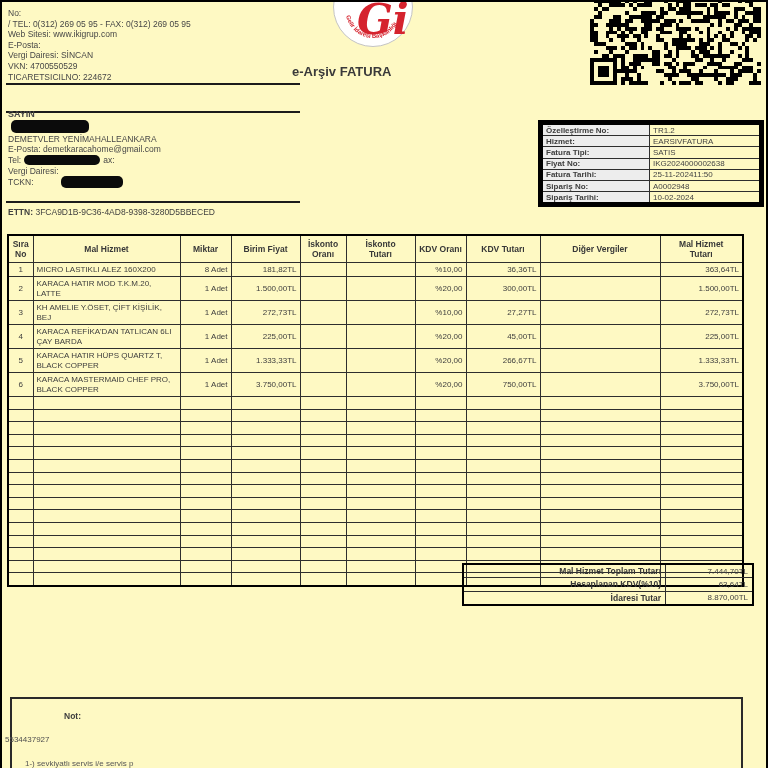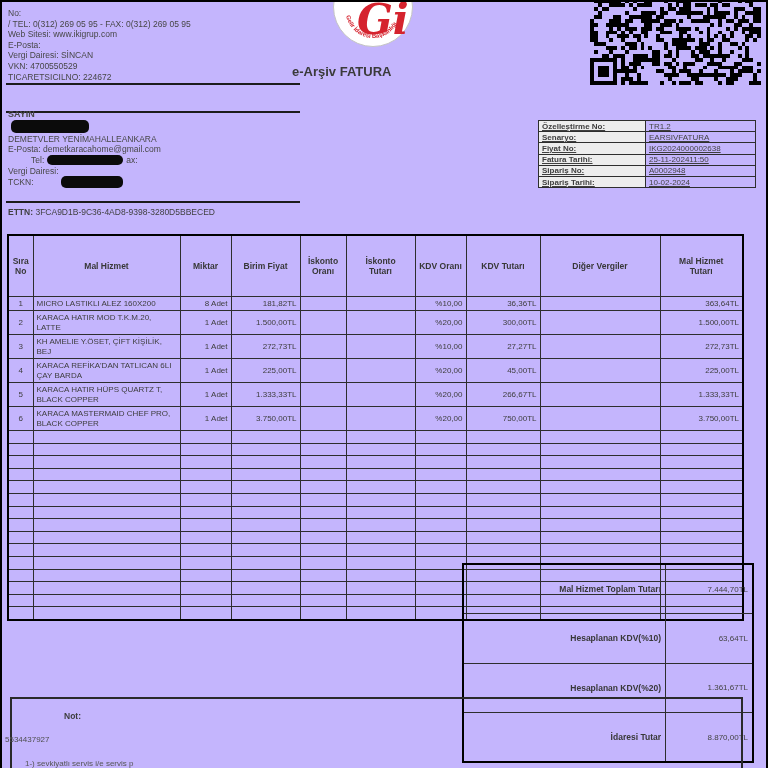--- a/index.html
+++ b/index.html
@@ -1,53 +1,53 @@
 <!DOCTYPE html>
 <html><head>
 <meta charset="utf-8">
 <style>
   html,body{margin:0;padding:0;background:#fff;}
   .page{
-    position:relative;width:768px;height:768px;background:#c4b5fd;
+    position:relative;width:768px;height:768px;background:#fef9c3;
     border-top:2px solid #000;border-left:2px solid #000;border-right:2px solid #000;
     box-sizing:border-box;overflow:hidden;
     font-family:"Liberation Sans", sans-serif;color:#3f3f3f;
   }
   .abs{position:absolute;}
   
   .txtblock div{font-size:8.5px;line-height:10.6px;color:#474747;white-space:nowrap;}
   .bold{font-weight:bold;}
   .hrule{position:absolute;left:4px;width:294px;height:2px;background:#1c1c1c;}
   .redact{background:#0b0b0b;border-radius:5px;display:inline-block;}
   .inlinerow{display:flex;align-items:center;gap:3px;}
   
   .earsiv{left:290px;top:62px;width:170px;text-align:left;font-size:13px;font-weight:bold;color:#3a3a3a;}
   
   table{border-collapse:collapse;table-layout:fixed;}
   .info-table{left:536px;top:118px;}
-  .info-table table{width:203px;border:1px solid #000000;text-decoration:underline;}
+  .info-table table{width:203px;border:5px solid #000000;}
   .info-table td{border:1px solid #2e2e2e;font-size:8px;height:10.2px;padding:0 3px;overflow:hidden;white-space:nowrap;}
   .info-table td.lbl{background:#ededed;font-weight:bold;width:100px;color:#3d3d3d;}
   .info-table td.val{width:103px;color:#444;}
   
   .items-table{left:5px;top:232px;}
   .items-table table{width:735px;border:2px solid #000;}
   .items-table th{border:1px solid #2e2e2e;font-size:8.5px;font-weight:bold;color:#383838;
-     text-align:center;vertical-align:middle;white-space:pre-line;height:26px;padding:17px 2px;overflow:hidden;}
+     text-align:center;vertical-align:middle;white-space:pre-line;height:26px;padding:0 2px;overflow:hidden;}
   .items-table td{border:1px solid #2e2e2e;font-size:8px;color:#3d3d3d;vertical-align:middle;padding:0 3px;overflow:hidden;}
   tr.short td{height:13px;}
   tr.tall td{height:23px;}
   tr.empty-row td{height:11.6px;}
   td.c-no{text-align:center;}
   td.c-name{text-align:left;line-height:10px;}
   td.c-money{text-align:right;}
   
   .totals-table{left:460px;top:561px;}
   .totals-table table{width:279px;border:2px solid #000;}
-  .totals-table td{border:1px solid #2e2e2e;height:12.3px;padding:18px 4px;overflow:hidden;white-space:nowrap;}
+  .totals-table td{border:1px solid #2e2e2e;height:12.3px;padding:0 4px;overflow:hidden;white-space:nowrap;}
   .totals-table td.lbl{font-size:8.5px;font-weight:bold;text-align:right;color:#383838;width:193px;}
   .totals-table td.val{font-size:8px;text-align:right;color:#444;width:78px;}
   
   .note-box{left:8px;top:695px;width:733px;height:90px;border:2px solid #2a2a2a;box-sizing:border-box;}
   .note-label{position:absolute;left:22px;top:12px;font-size:8.5px;font-weight:bold;color:#3d3d3d;margin-left:30px;}
   .note-number{left:3px;top:733px;font-size:8px;color:#4f4f4f;}
   .note-clipped{left:23px;top:757px;font-size:8px;color:#555;white-space:nowrap;}
   .ettn{left:6px;top:205px;font-size:8.5px;color:#3f3f3f;white-space:nowrap;}
   .qr{left:588px;top:-88px;}
   .gib-logo{left:330px;top:-36px;}
@@ -1050,21 +1050,21 @@
 
   <div class="hrule" style="top:81px;"></div>
   <div class="hrule" style="top:109px;"></div>
   <div class="hrule" style="top:199px;"></div>
 
   <div class="abs txtblock" style="left:6px;top:107px;">
     <div class="bold" style="font-size:9px;">SAYIN</div>
     <div style="height:14px;"><span class="redact" style="width:78px;height:13px;margin-left:3px;"></span></div>
     <div>DEMETVLER  YENİMAHALLEANKARA</div>
     <div>E-Posta: demetkaracahome@gmail.com</div>
-    <div class="inlinerow" style="height:11px;justify-content:center;">
+    <div class="inlinerow" style="height:11px;">
       <span>Tel:</span>
       <span class="redact" style="width:76px;height:10px;"></span>
       <span>ax:</span>
     </div>
     <div>Vergi Dairesi:</div>
     <div class="inlinerow" style="height:12px;gap:27px;">
       <span>TCKN:</span>
       <span class="redact" style="width:62px;height:12px;"></span>
     </div>
   </div>
@@ -1075,22 +1075,26 @@
   </div>
 
   <div class="abs info-table">
     <table>
         <tbody id="info-tbody">
           <tr>
             <td class="lbl">Özelleştirme No:</td>
             <td class="val">TR1.2</td>
           </tr>
           <tr>
-            <td class="lbl">Senaryo:</td>
+            <td class="lbl">Hizmet:</td>
             <td class="val">EARSIVFATURA</td>
+          </tr>
+          <tr>
+            <td class="lbl">Fatura Tipi:</td>
+            <td class="val">SATIS</td>
           </tr>
           <tr>
             <td class="lbl">Fiyat No:</td>
             <td class="val">IKG2024000002638</td>
           </tr>
           <tr>
             <td class="lbl">Fatura Tarihi:</td>
             <td class="val">25-11-202411:50</td>
           </tr>
           <tr>
@@ -1399,24 +1403,20 @@
         <tbody id="totals-tbody">
           <tr>
             <td class="lbl">Mal Hizmet Toplam Tutarı</td>
             <td class="val">7.444,70TL</td>
           </tr>
           <tr>
             <td class="lbl">Hesaplanan KDV(%10)</td>
             <td class="val">63,64TL</td>
           </tr>
           <tr>
-            <td class="lbl">Hesaplanan KDV(%20)</td>
-            <td class="val">1.361,67TL</td>
-          </tr>
-          <tr>
             <td class="lbl">İdaresi Tutar</td>
             <td class="val">8.870,00TL</td>
           </tr>
         </tbody>
       </table>
   </div>
 
   <div class="abs note-box">
     <div class="note-label">Not:</div>
   </div>

